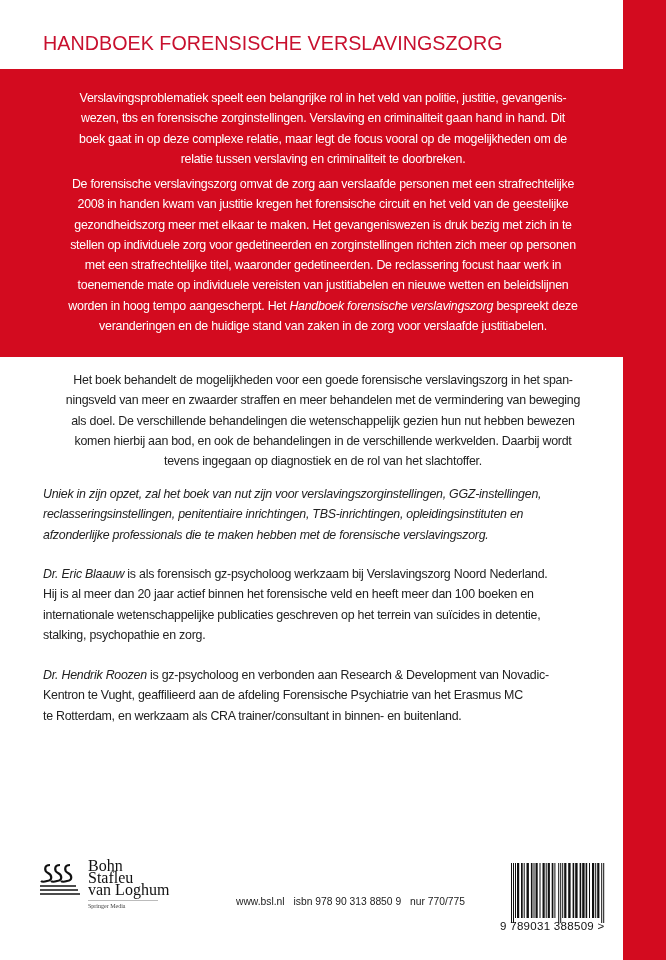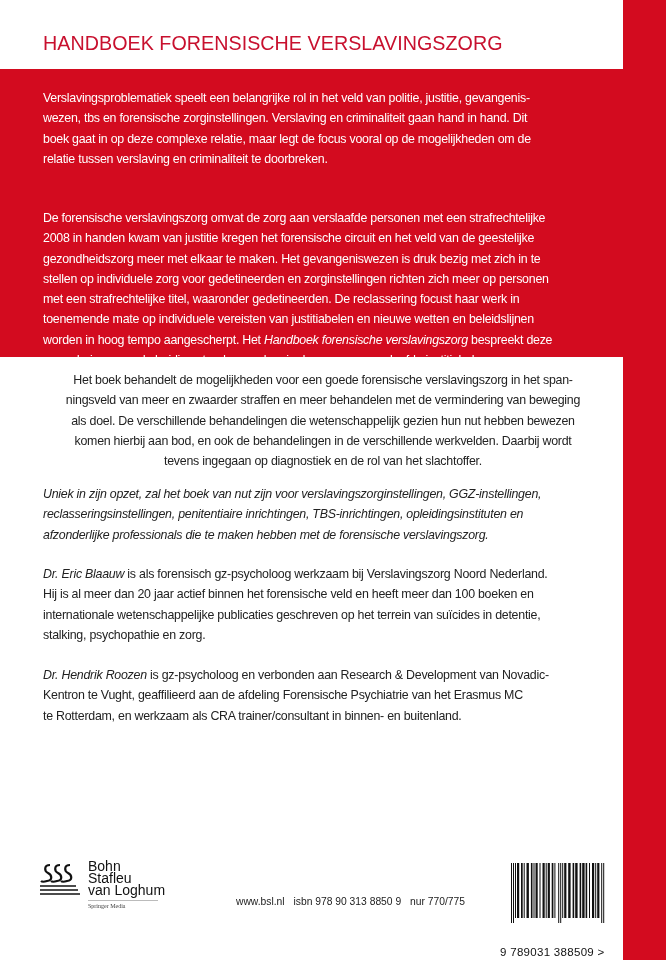--- a/index.html
+++ b/index.html
@@ -25,68 +25,67 @@
     position: absolute; left: 0; top: 69px; width: 623px; height: 288px;
     background: #d30b1f;
   }
   .para {
     position: absolute; left: 43px; width: 560px;
     font-size: 12.4px; line-height: 20.3px; white-space: nowrap;
     font-family: "Liberation Sans", sans-serif;
     letter-spacing: -0.25px;
   }
   .para .line { display: block; }
-  .on-red { color: #ffffff; }
+  .on-red { color: #ffffff; text-align: center; }
   .on-white { color: #222222; }
   .para em { font-style: italic; }
   .publisher {
     position: absolute; left: 38px; top: 860px; width: 160px; height: 60px;
   }
   .logo-mark { position: absolute; left: 0; top: 2px; width: 44px; height: 34px; }
   .pub-name {
     position: absolute; left: 50px; top: 0;
-    font-family: Liberation Sans, sans-serif; font-size: 14px; line-height: 12px; color: #111;
+    font-family: Liberation Serif, serif; font-size: 16px; line-height: 12px; color: #111;
   }
   .pub-rule { position: absolute; left: 50px; top: 40px; width: 70px; height: 1px; background: #bbb; }
   .pub-sub {
     position: absolute; left: 50px; top: 43px;
     font-family: "Liberation Serif", serif; font-size: 6px; color: #444;
   }
   .info-line {
     position: absolute; left: 236px; top: 896px;
     font-family: "Liberation Sans", sans-serif; font-size: 10.3px; color: #222; white-space: nowrap;
   }
   .info-line span { margin-right: 6px; text-align: right; }
   .barcode { position: absolute; left: 509px; top: 863px; width: 110px; height: 60px; }
   .barcode-digits {
     position: absolute; left: 500px; top: 920px;
     font-family: "Liberation Sans", sans-serif; font-size: 11.5px; color: #111; white-space: nowrap;
     letter-spacing: 0.3px;
-    margin-top: 26px;
   }
 </style>
 </head>
 <body>
 
 <div class="right-strip"></div>
 
 <div class="header">
   <div class="title">HANDBOEK FORENSISCHE VERSLAVINGSZORG</div>
 </div>
 
 <div class="red-band"></div>
 
 <div class="para on-red" style="top:88px;">
   <span class="line">Verslavingsproblematiek speelt een belangrijke rol in het veld van politie, justitie, gevangenis-</span>
   <span class="line">wezen, tbs en forensische zorginstellingen. Verslaving en criminaliteit gaan hand in hand. Dit</span>
   <span class="line">boek gaat in op deze complexe relatie, maar legt de focus vooral op de mogelijkheden om de</span>
   <span class="line">relatie tussen verslaving en criminaliteit te doorbreken.</span>
 </div>
 
-<div class="para on-red" style="top:174px;margin-top:34px;">
+<div class="para on-red" style="top:174px;">
   <span class="line">De forensische verslavingszorg omvat de zorg aan verslaafde personen met een strafrechtelijke</span>
   <span class="line">2008 in handen kwam van justitie kregen het forensische circuit en het veld van de geestelijke</span>
   <span class="line">gezondheidszorg meer met elkaar te maken. Het gevangeniswezen is druk bezig met zich in te</span>
   <span class="line">stellen op individuele zorg voor gedetineerden en zorginstellingen richten zich meer op personen</span>
   <span class="line">met een strafrechtelijke titel, waaronder gedetineerden. De reclassering focust haar werk in</span>
   <span class="line">toenemende mate op individuele vereisten van justitiabelen en nieuwe wetten en beleidslijnen</span>
   <span class="line"><span>worden in hoog tempo aangescherpt. Het </span><em>Handboek forensische verslavingszorg</em><span> bespreekt deze</span></span>
   <span class="line">veranderingen en de huidige stand van zaken in de zorg voor verslaafde justitiabelen.</span>
 </div>
 

